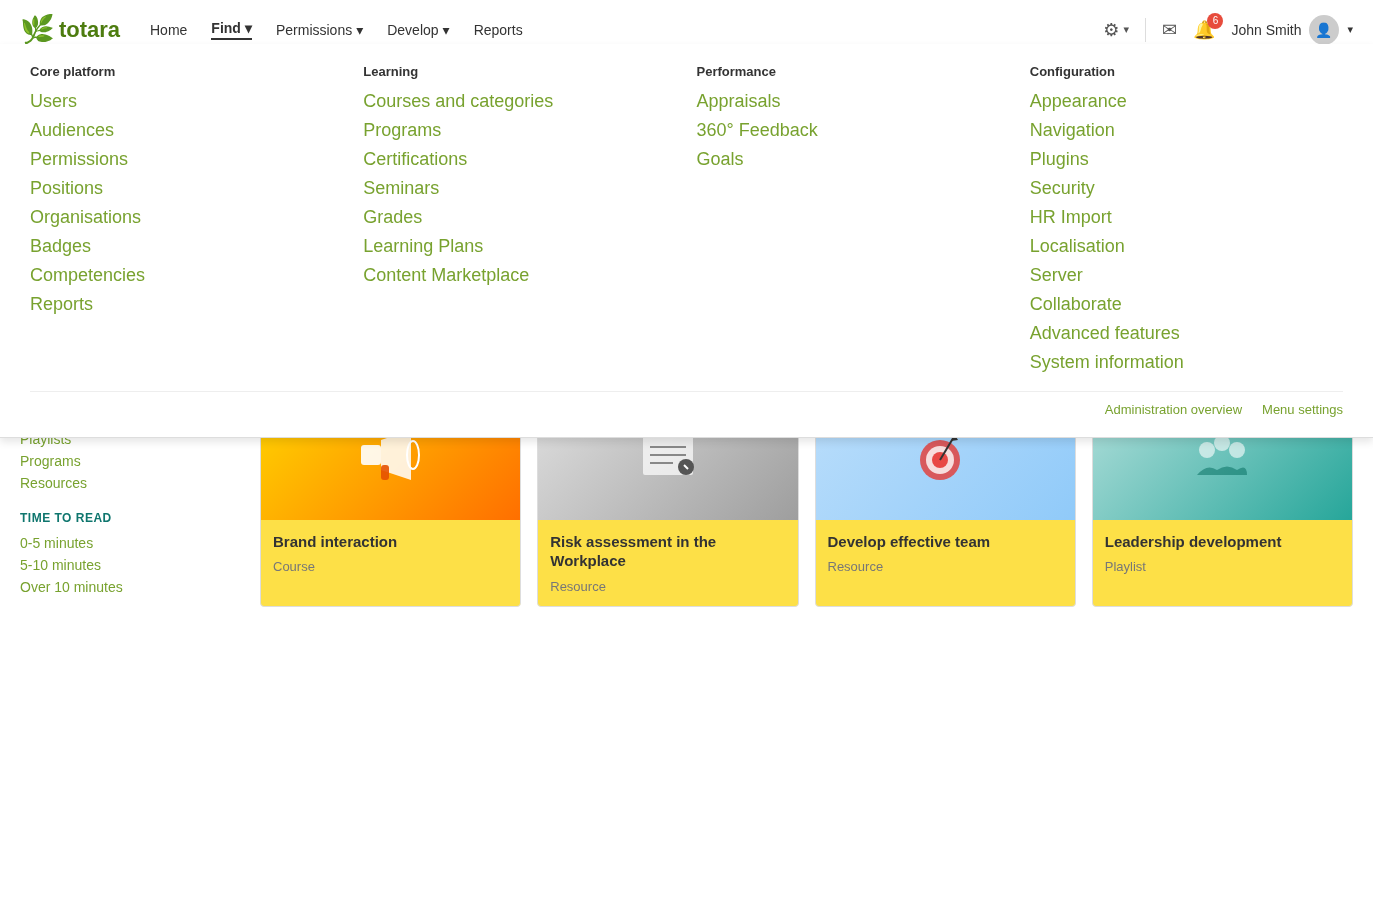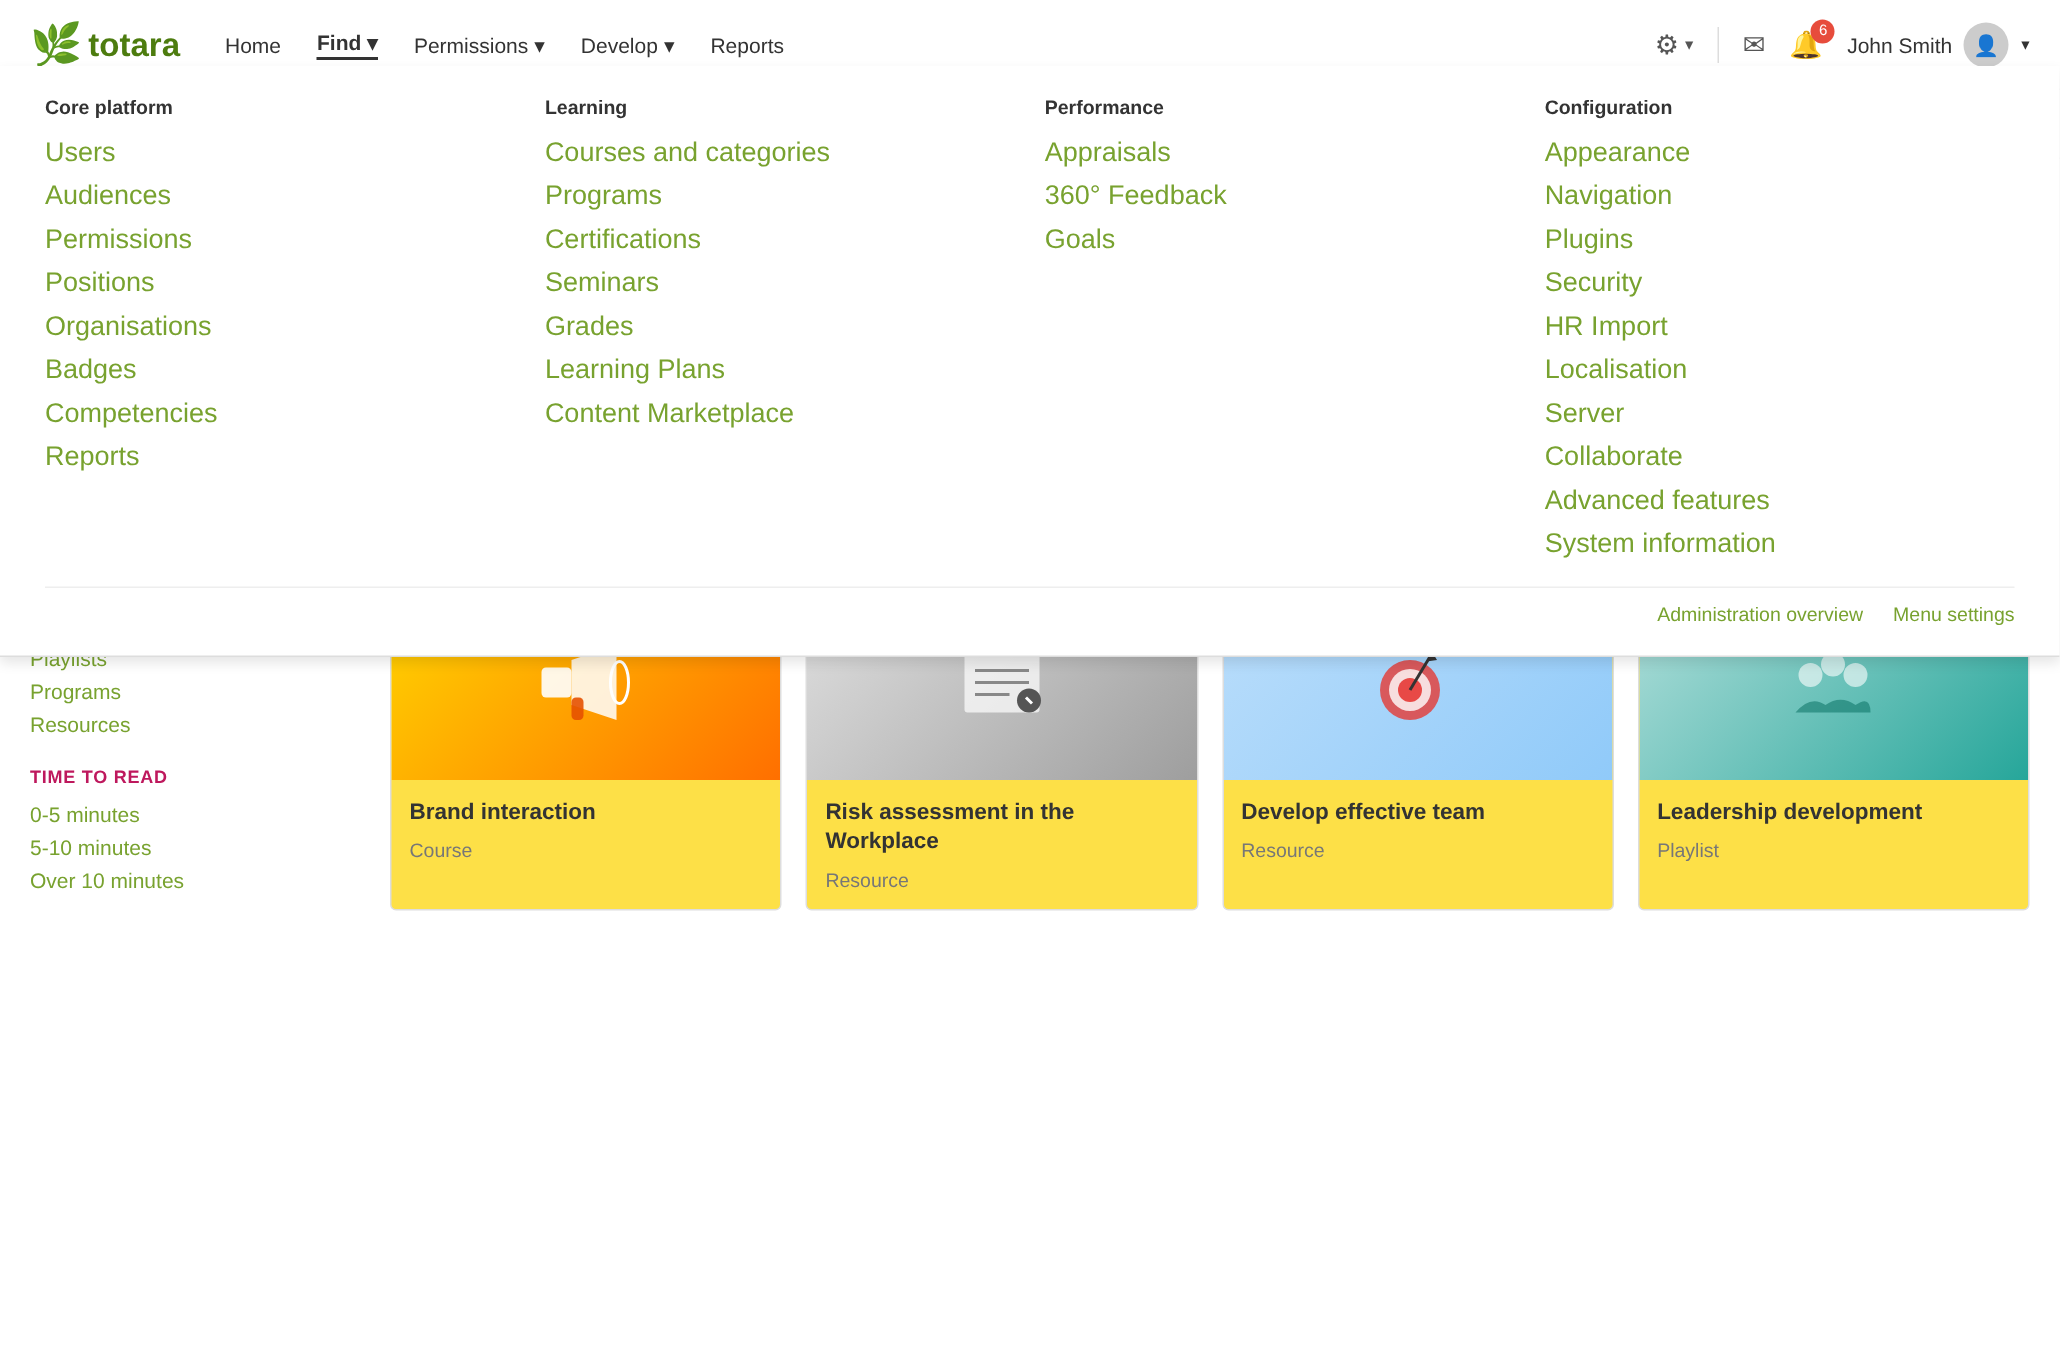--- a/index.html
+++ b/index.html
@@ -237,21 +237,21 @@
       display: flex;
       align-items: center;
       gap: 4px;
       cursor: pointer;
       font-size: 14px;
     }
     .filter-section { margin-bottom: 20px; }
     .filter-title {
       font-size: 12px;
       font-weight: bold;
-      color: #be185d;
+      color: #0f766e;
       letter-spacing: 0.5px;
       margin-bottom: 10px;
     }
     .filter-link {
       display: block;
       color: #78a22f;
       font-size: 14px;
       margin-bottom: 6px;
       cursor: pointer;
       text-decoration: none;

